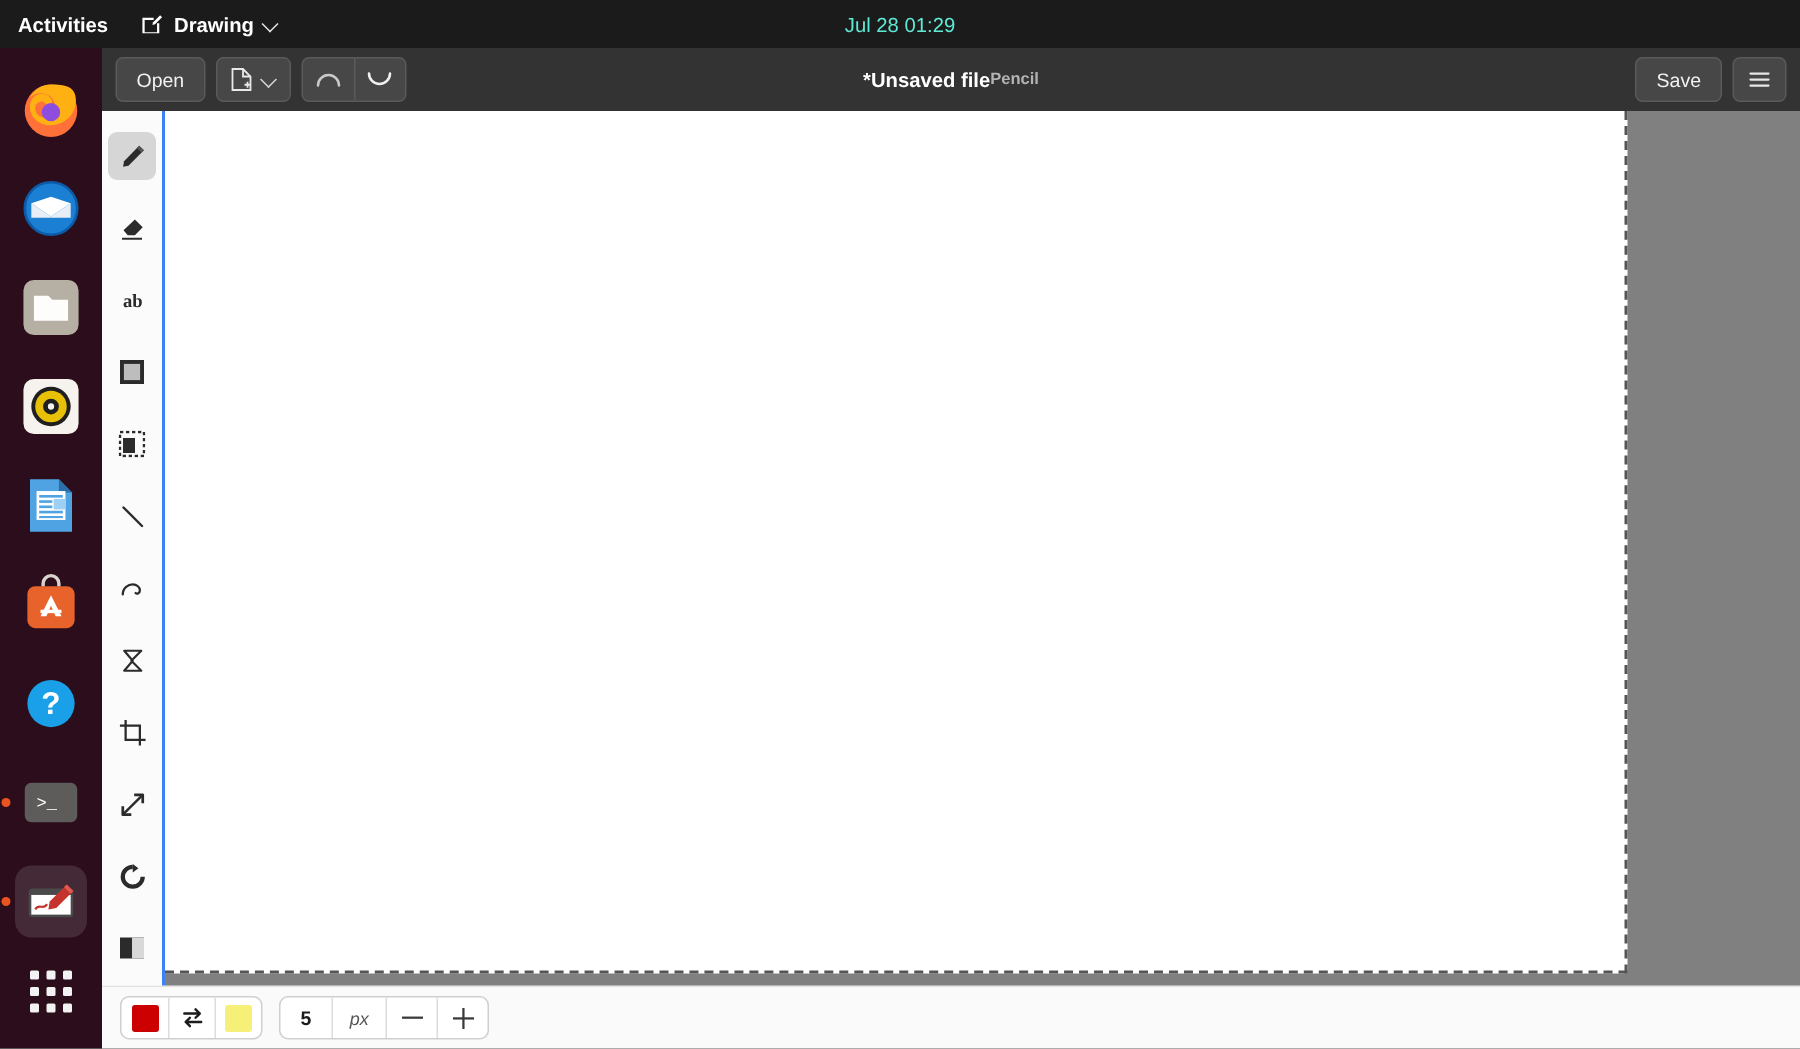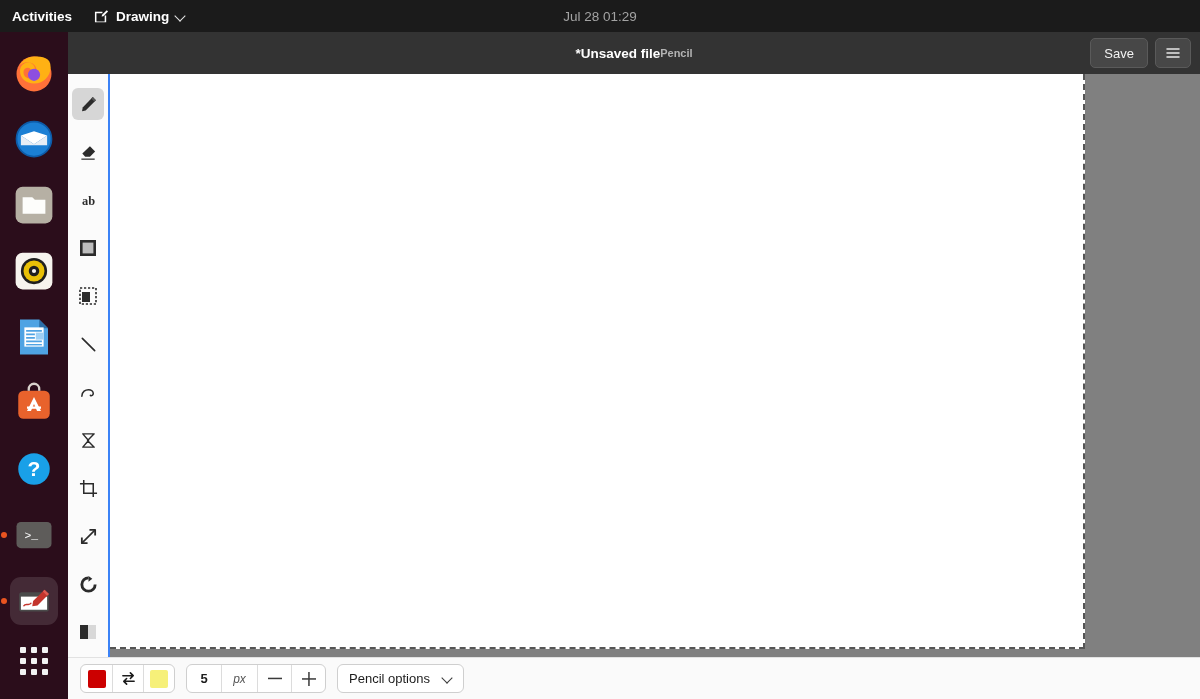--- a/index.html
+++ b/index.html
@@ -14,21 +14,21 @@
   .topbar {
     position:absolute; left:0; top:0; width:1200px; height:32px;
     background:#1b1b1b; color:#e6e6e6;
     display:flex; align-items:center; font-size:13.5px;
   }
   .tb-activities { padding:0 14px 0 12px; font-weight:700; color:#ffffff; }
   .tb-app { display:flex; align-items:center; gap:7px; padding:0 8px; }
   .tb-app-label { font-weight:700; color:#ffffff; font-size:13.5px; }
   .tb-clock {
     position:absolute; left:0; right:0; text-align:center;
-    font-size:13.5px; color:#a3a3a3; font-weight:400; pointer-events:none;
+    font-size:13.5px; color:#5eead4; font-weight:400; pointer-events:none;
   }
   .chev { display:inline-block; width:9px; height:9px; position:relative; }
   .chev::after{
     content:""; position:absolute; left:0; top:0;
     width:7px; height:7px; border-right:1.6px solid currentColor;
     border-bottom:1.6px solid currentColor; transform:rotate(45deg);
   }
 
   
   .dock {
@@ -234,20 +234,45 @@
           <i></i>
           <i></i>
           <i></i>
       </span>
     </div>
   </div>
 
   <div class="app">
 
     <div class="hdr" style="background: rgb(51, 51, 51);">
+      <div class="hdr-left">
+        <div class="hbtn">Open</div>
+        <div class="hbtn sq">
+          <span>
+            <svg width="14" height="16" viewBox="0 0 14 16">
+              <path d="M1 1h7l5 5v9H1z" fill="none" stroke="#e8e8e8" stroke-width="1.2"></path>
+              <path d="M8 1v5h5" fill="none" stroke="#e8e8e8" stroke-width="1.2"></path>
+              <path d="M9 11.5h4M11 9.5v4" stroke="#e8e8e8" stroke-width="1.2"></path>
+            </svg>
+          </span>
+          <span class="chev" style="color:#d8d8d8"></span>
+        </div>
+        <div class="hgroup">
+          <div class="seg">
+            <svg width="18" height="14" viewBox="0 0 18 14">
+              <path d="M2 11a7 7 0 0 1 14 0" fill="none" stroke="#c9c9c9" stroke-width="1.7" stroke-linecap="round"></path>
+            </svg>
+          </div>
+          <div class="seg">
+            <svg width="18" height="14" viewBox="0 0 18 14">
+              <path d="M2 3a7 7 0 0 0 14 0" fill="none" stroke="#f0f0f0" stroke-width="1.7" stroke-linecap="round"></path>
+            </svg>
+          </div>
+        </div>
+      </div>
 
       <div class="titlebox">
         <div class="title">*Unsaved file</div>
         <div class="subtitle">Pencil</div>
       </div>
 
       <div class="hdr-right">
         <div class="hbtn">Save</div>
         <div class="hbtn sq">
           <span>
@@ -408,20 +433,16 @@
         <div class="stepcell">
           <span>
             <svg width="14" height="14" viewBox="0 0 14 14">
               <rect x="0" y="6.2" width="14" height="1.5" fill="#3a3a3a"></rect>
               <rect x="6.2" y="0" width="1.5" height="14" fill="#3a3a3a"></rect>
             </svg>
           </span>
         </div>
       </div>
 
-      <div class="dropdown">
-        <span>Pencil options</span>
-        <span class="chev" style="color:#3a3a3a"></span>
-      </div>
     </div>
 
   </div>
 </div>
 
 </body></html>

